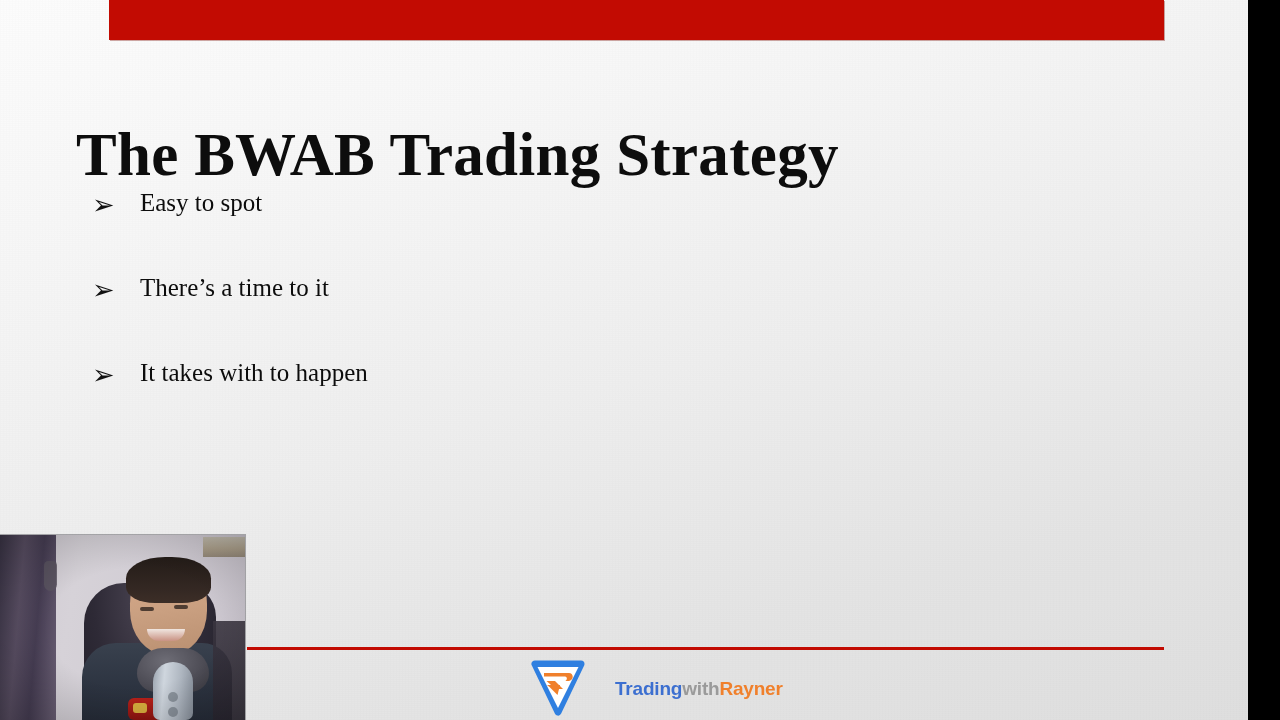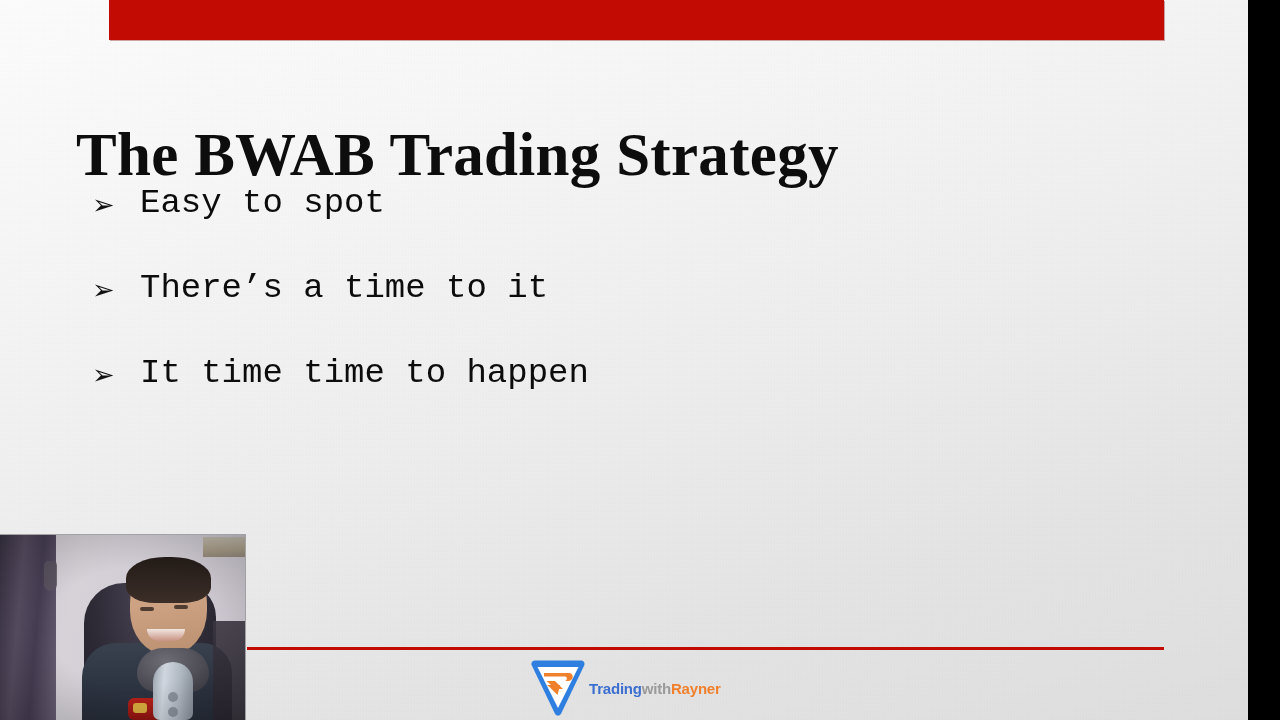--- a/index.html
+++ b/index.html
@@ -70,22 +70,22 @@
     width: 48px;
     flex: 0 0 48px;
     font-family: "DejaVu Sans", sans-serif;
     font-size: 27px;
     line-height: 42px;
     color: #111;
     text-align: left;
     padding-top: 2px;
   }
   .bullet-text {
-    font-family: Liberation Mono, monospace;
-    font-size: 34px;
+    font-family: Liberation Serif, serif;
+    font-size: 25px;
     line-height: 42px;
     color: #0c0c0c;
     white-space: nowrap;
     text-align: right;
   }
 
   
   #bottom-rule {
     position: absolute;
     left: 247px;
@@ -106,23 +106,23 @@
     align-items: center;
     z-index: 4;
   }
   #logo-mark {
     width: 62px;
     height: 56px;
     flex: 0 0 62px;
     position: relative;
   }
   #logo-wordmark {
-    margin-left: 0;
+    margin-left: 26px;
     font-family: "Liberation Sans", sans-serif;
-    font-size: 15px;
+    font-size: 19px;
     font-weight: bold;
     letter-spacing: -0.2px;
     white-space: nowrap;
     line-height: 1;
   }
   .wm-trading { color: #3c6fd0; }
   .wm-with { color: #9a9a9a; font-weight: bold; }
   .wm-rayner { color: #f0802c; }
 
   
@@ -252,21 +252,21 @@
       <span class="bullet-text">Easy to spot</span>
     </div>
 
     <div class="bullet-row">
       <span class="bullet-marker">➢</span>
       <span class="bullet-text">There’s a time to it</span>
     </div>
 
     <div class="bullet-row">
       <span class="bullet-marker">➢</span>
-      <span class="bullet-text">It time time to happen</span>
+      <span class="bullet-text">It takes with to happen</span>
     </div>
 
   </div>
 
   <div id="bottom-rule"></div>
 
   <div id="footer-logo">
     <div id="logo-mark">
       <svg width="62" height="56" viewBox="0 0 62 56" xmlns="http://www.w3.org/2000/svg">
         <path d="M8 4 H54 L31 52 Z" fill="none" stroke="#2f7fe0" stroke-width="7" stroke-linejoin="round"></path>

